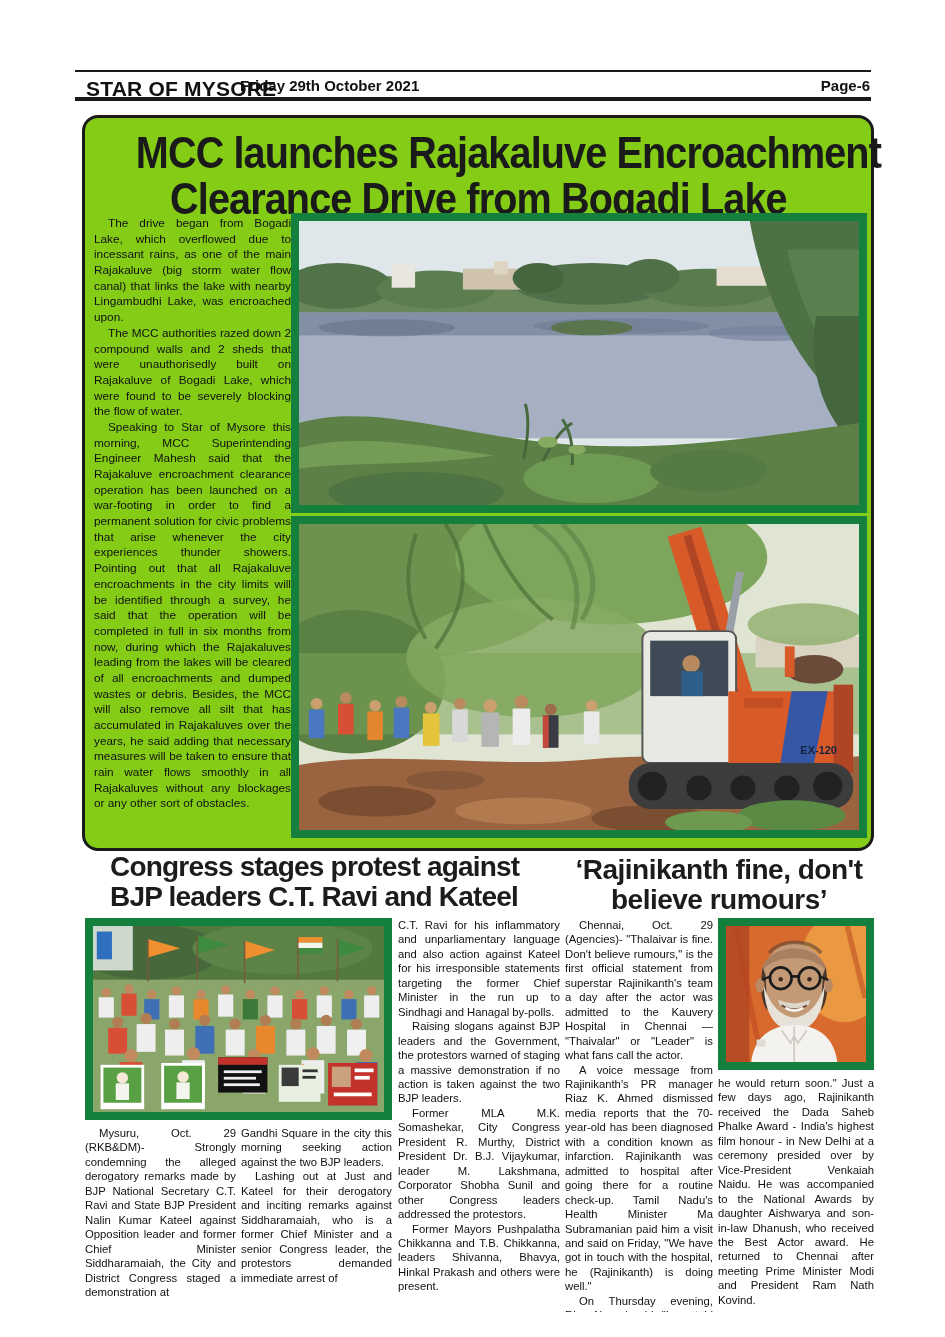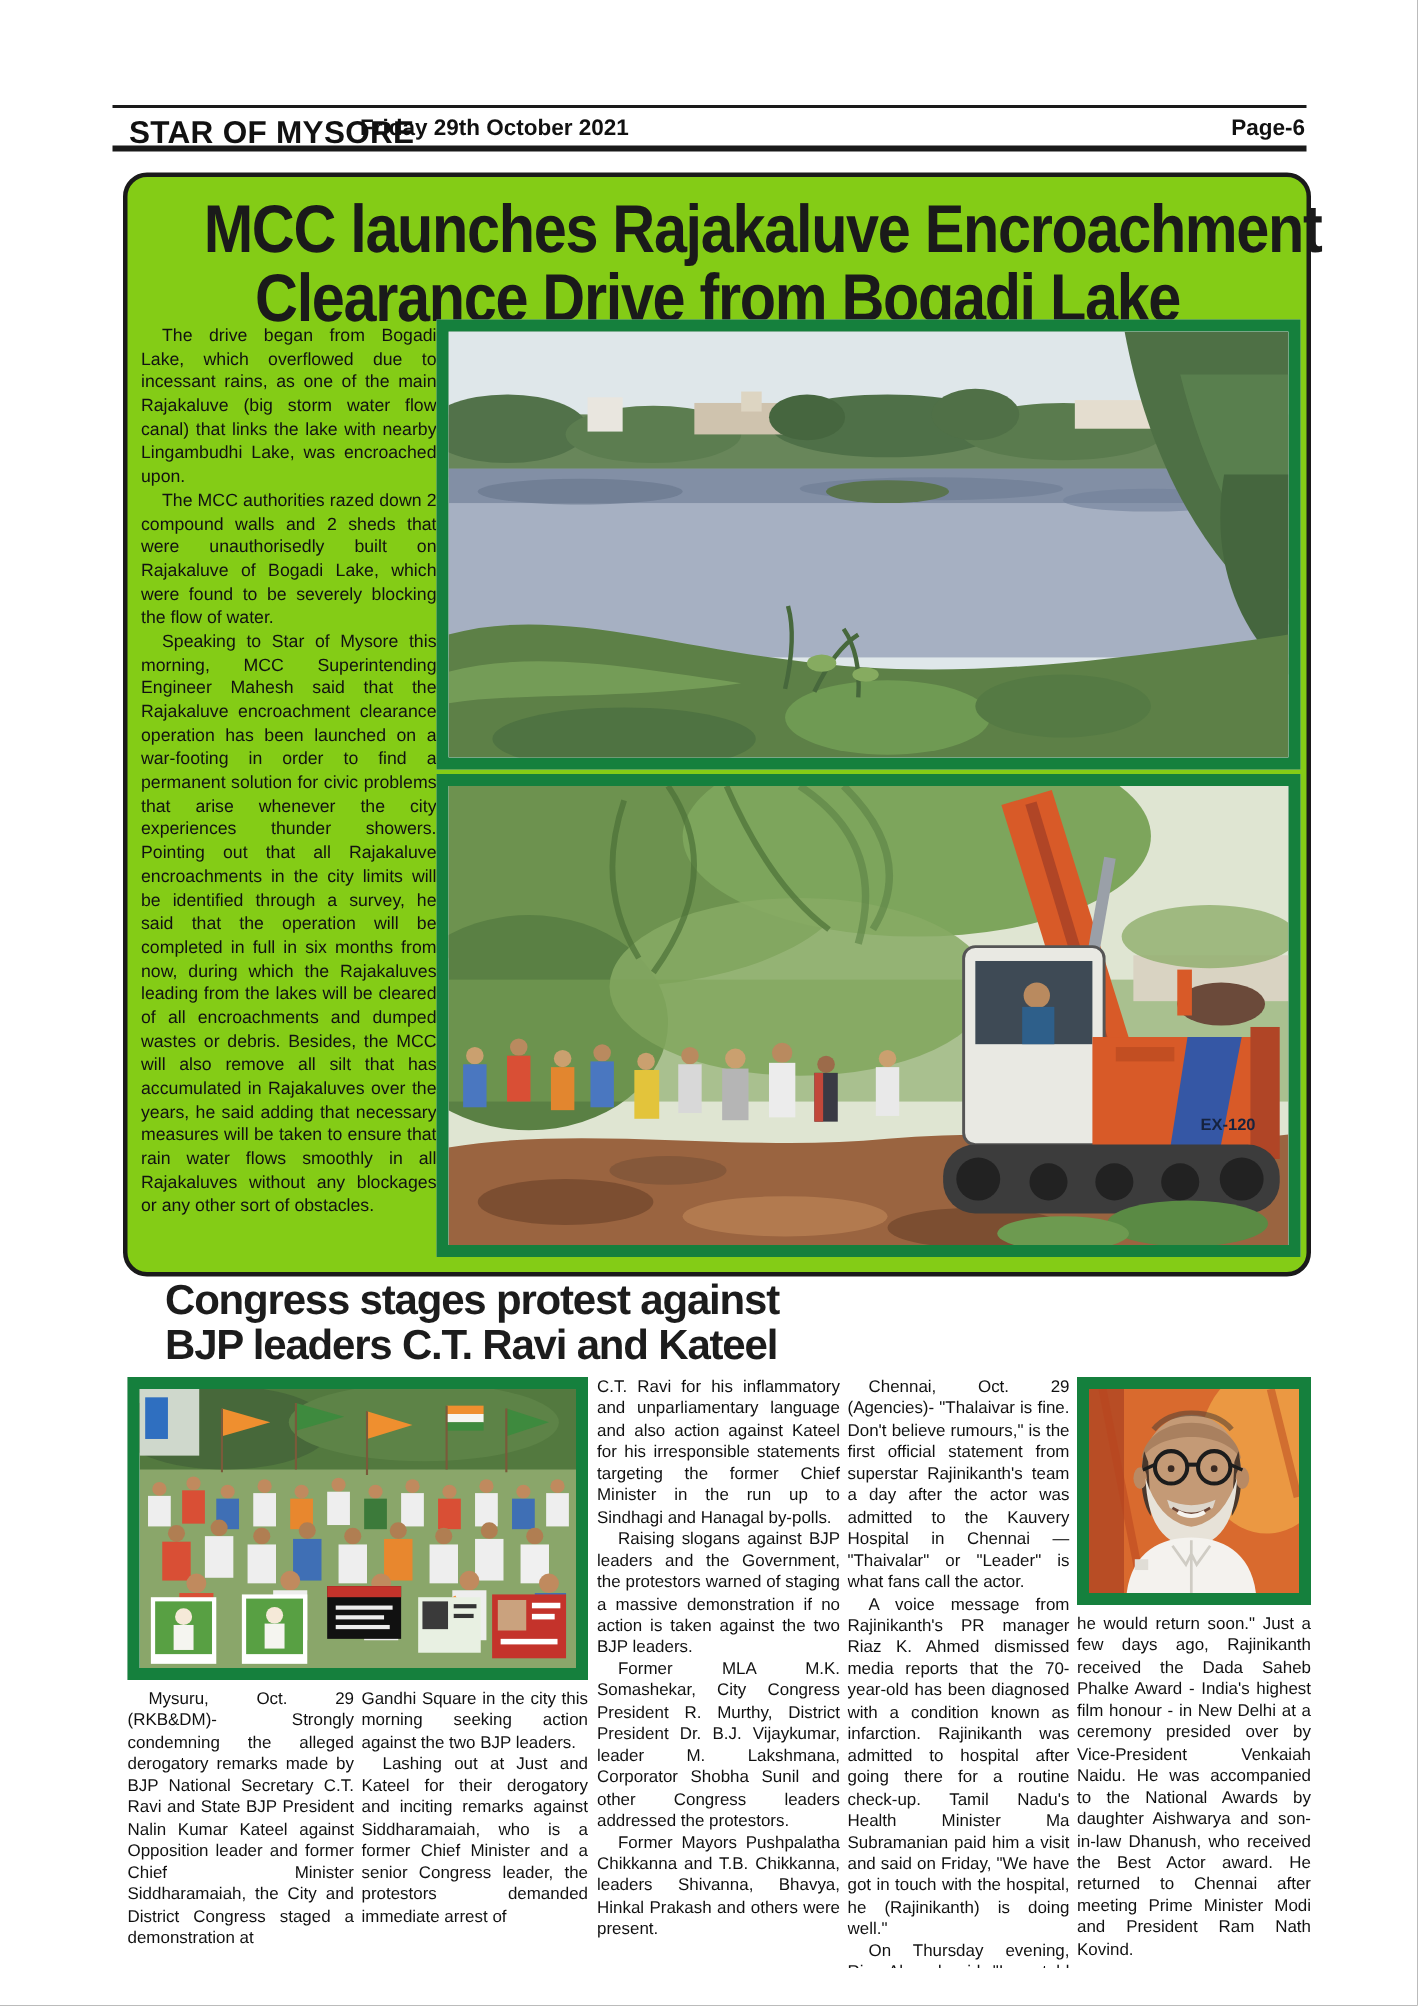--- a/index.html
+++ b/index.html
@@ -322,20 +322,24 @@
     <p class="cont">Gandhi Square in the city this morning seeking action against the two BJP leaders.</p>
     <p>Lashing out at Just and Kateel for their derogatory and inciting remarks against Siddharamaiah, who is a former Chief Minister and a senior Congress leader, the protestors demanded immediate arrest of</p>
   </div>
   <div class="abs bodycol small-body" style="left:398px;top:918px;width:162px;height:394px;">
     <p class="cont">C.T. Ravi for his inflammatory and unparliamentary language and also action against Kateel for his irresponsible statements targeting the former Chief Minister in the run up to Sindhagi and Hanagal by-polls.</p>
     <p>Raising slogans against BJP leaders and the Government, the protestors warned of staging a massive demonstration if no action is taken against the two BJP leaders.</p>
     <p>Former MLA M.K. Somashekar, City Congress President R. Murthy, District President Dr. B.J. Vijaykumar, leader M. Lakshmana, Corporator Shobha Sunil and other Congress leaders addressed the protestors.</p>
     <p>Former Mayors Pushpalatha Chikkanna and T.B. Chikkanna, leaders Shivanna, Bhavya, Hinkal Prakash and others were present.</p>
   </div>
 
+  <div class="abs rajini-headline" style="left:563px;top:855px;width:312px;">
+    <span>‘Rajinikanth fine, don't</span><br>
+    <span>believe rumours’</span>
+  </div>
 
   <div class="abs bodycol small-body" style="left:565px;top:918px;width:148px;height:394px;">
     <p>Chennai, Oct. 29 (Agencies)- "Thalaivar is fine. Don't believe rumours," is the first official statement from superstar Rajinikanth's team a day after the actor was admitted to the Kauvery Hospital in Chennai — "Thaivalar" or "Leader" is what fans call the actor.</p>
     <p>A voice message from Rajinikanth's PR manager Riaz K. Ahmed dismissed media reports that the 70-year-old has been diagnosed with a condition known as infarction. Rajinikanth was admitted to hospital after going there for a routine check-up. Tamil Nadu's Health Minister Ma Subramanian paid him a visit and said on Friday, "We have got in touch with the hospital, he (Rajinikanth) is doing well."</p>
     <p>On Thursday evening, Riaz Ahmed said, "I am told sir has gone for a routine check-up and</p>
   </div>
 
   <div class="abs photo-frame" style="left:718px;top:918px;width:156px;height:152px;">
     <svg viewBox="0 0 156 151" preserveAspectRatio="none">
       <rect width="156" height="151" fill="#d96a2e"></rect>

